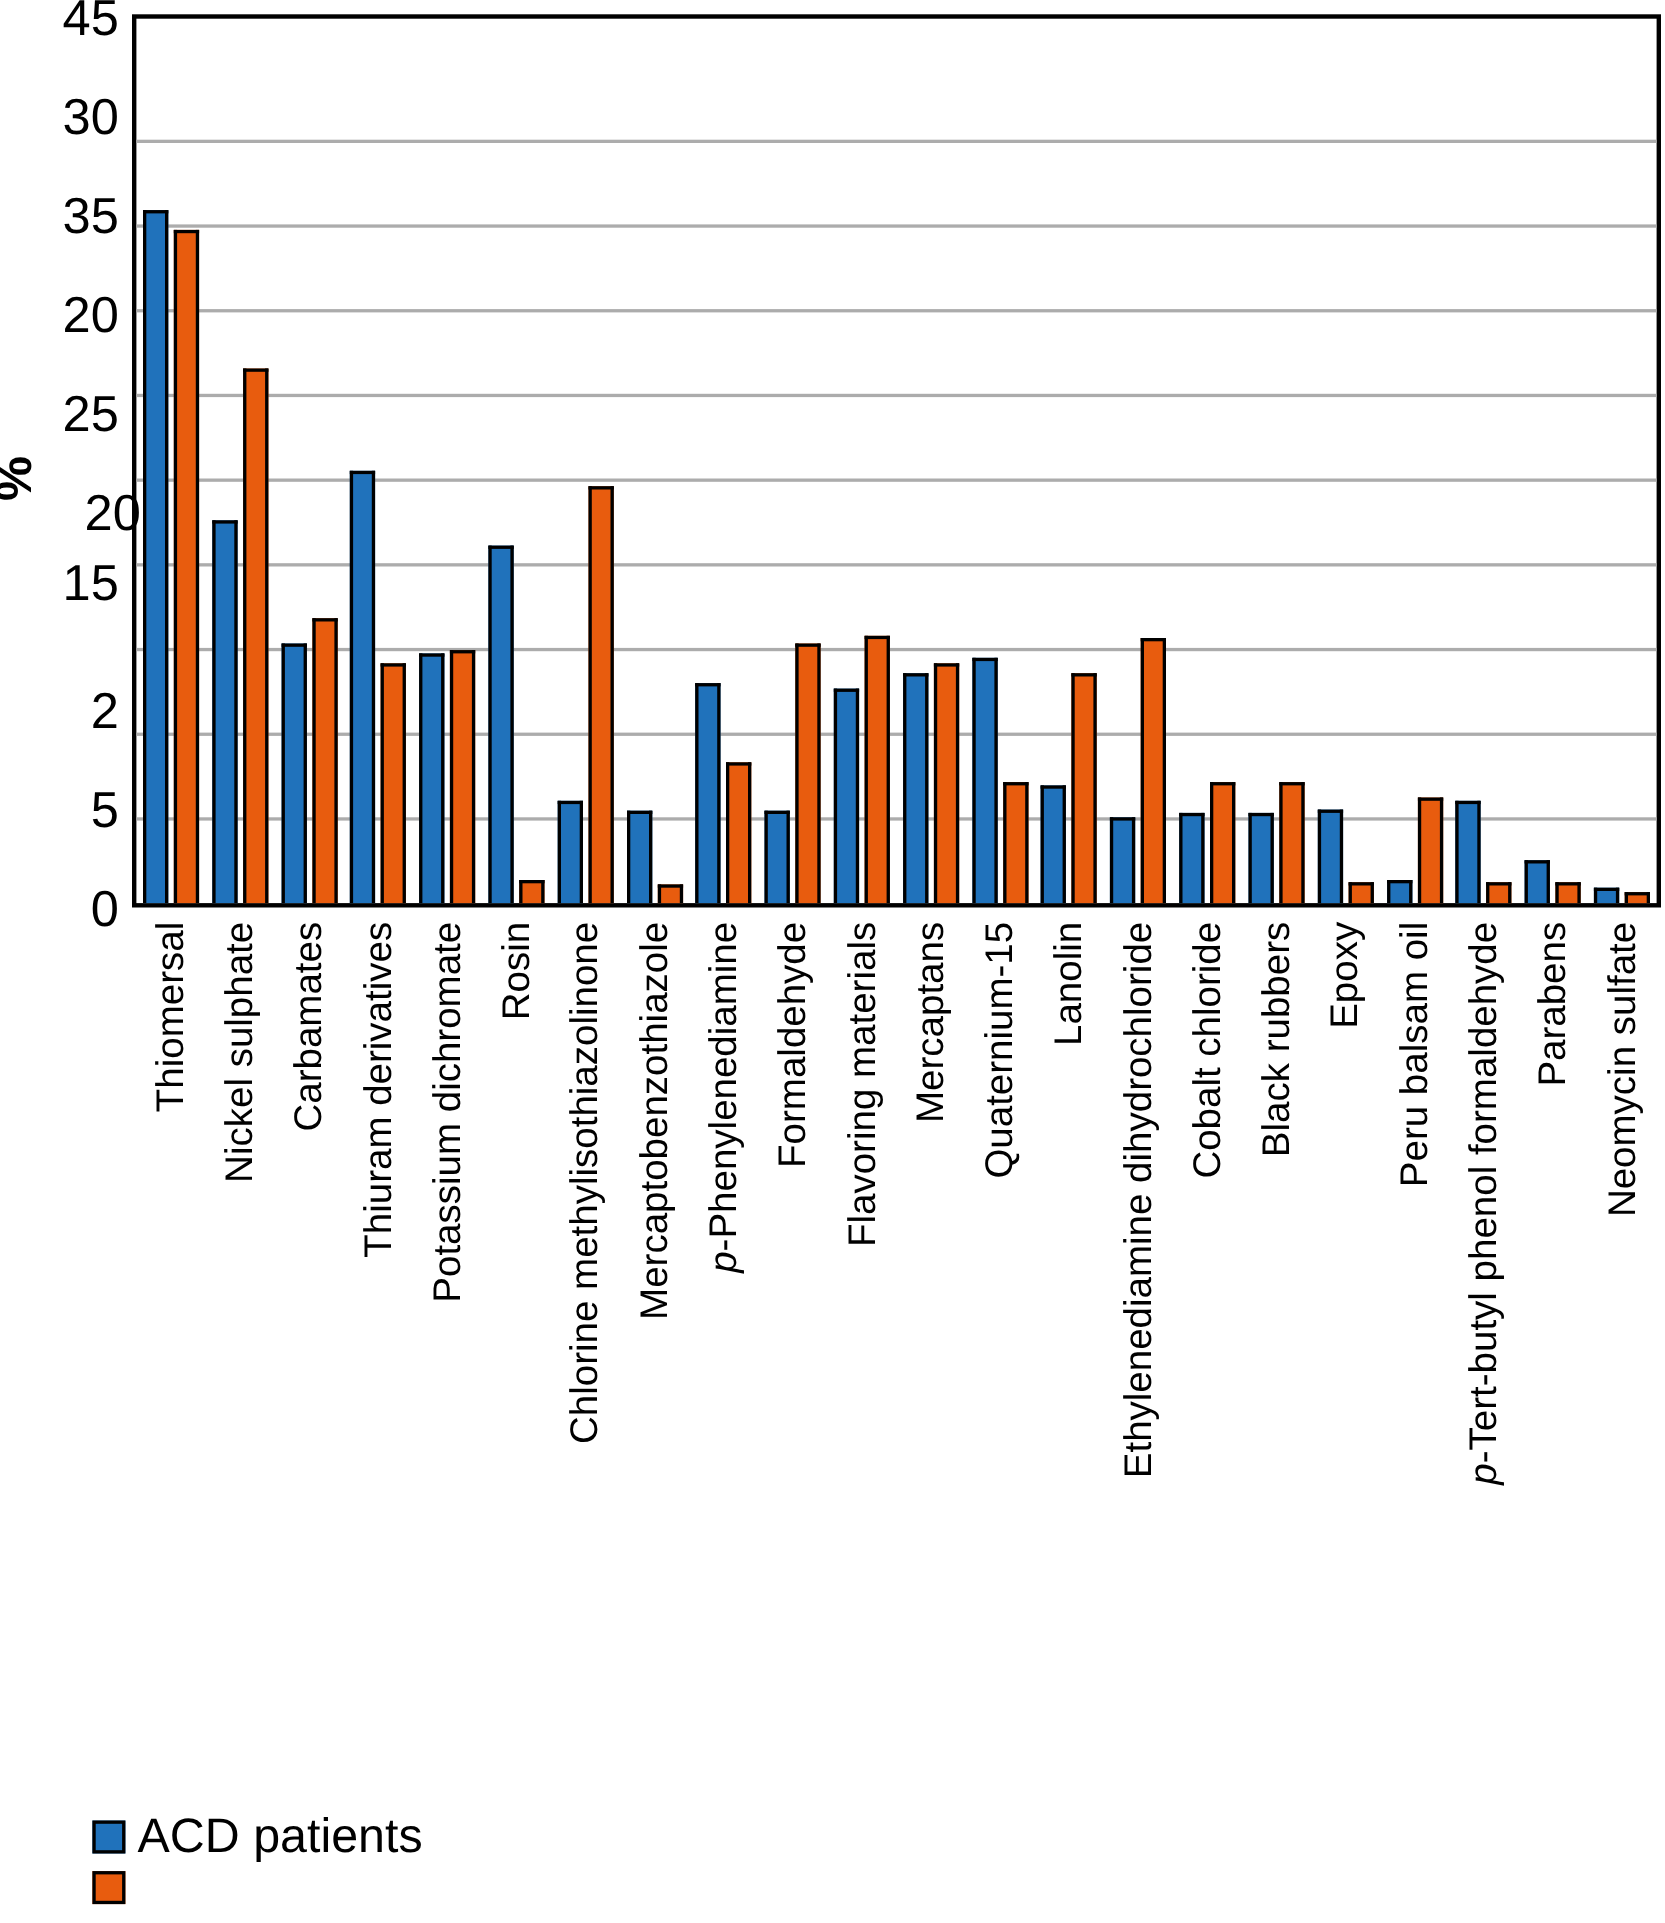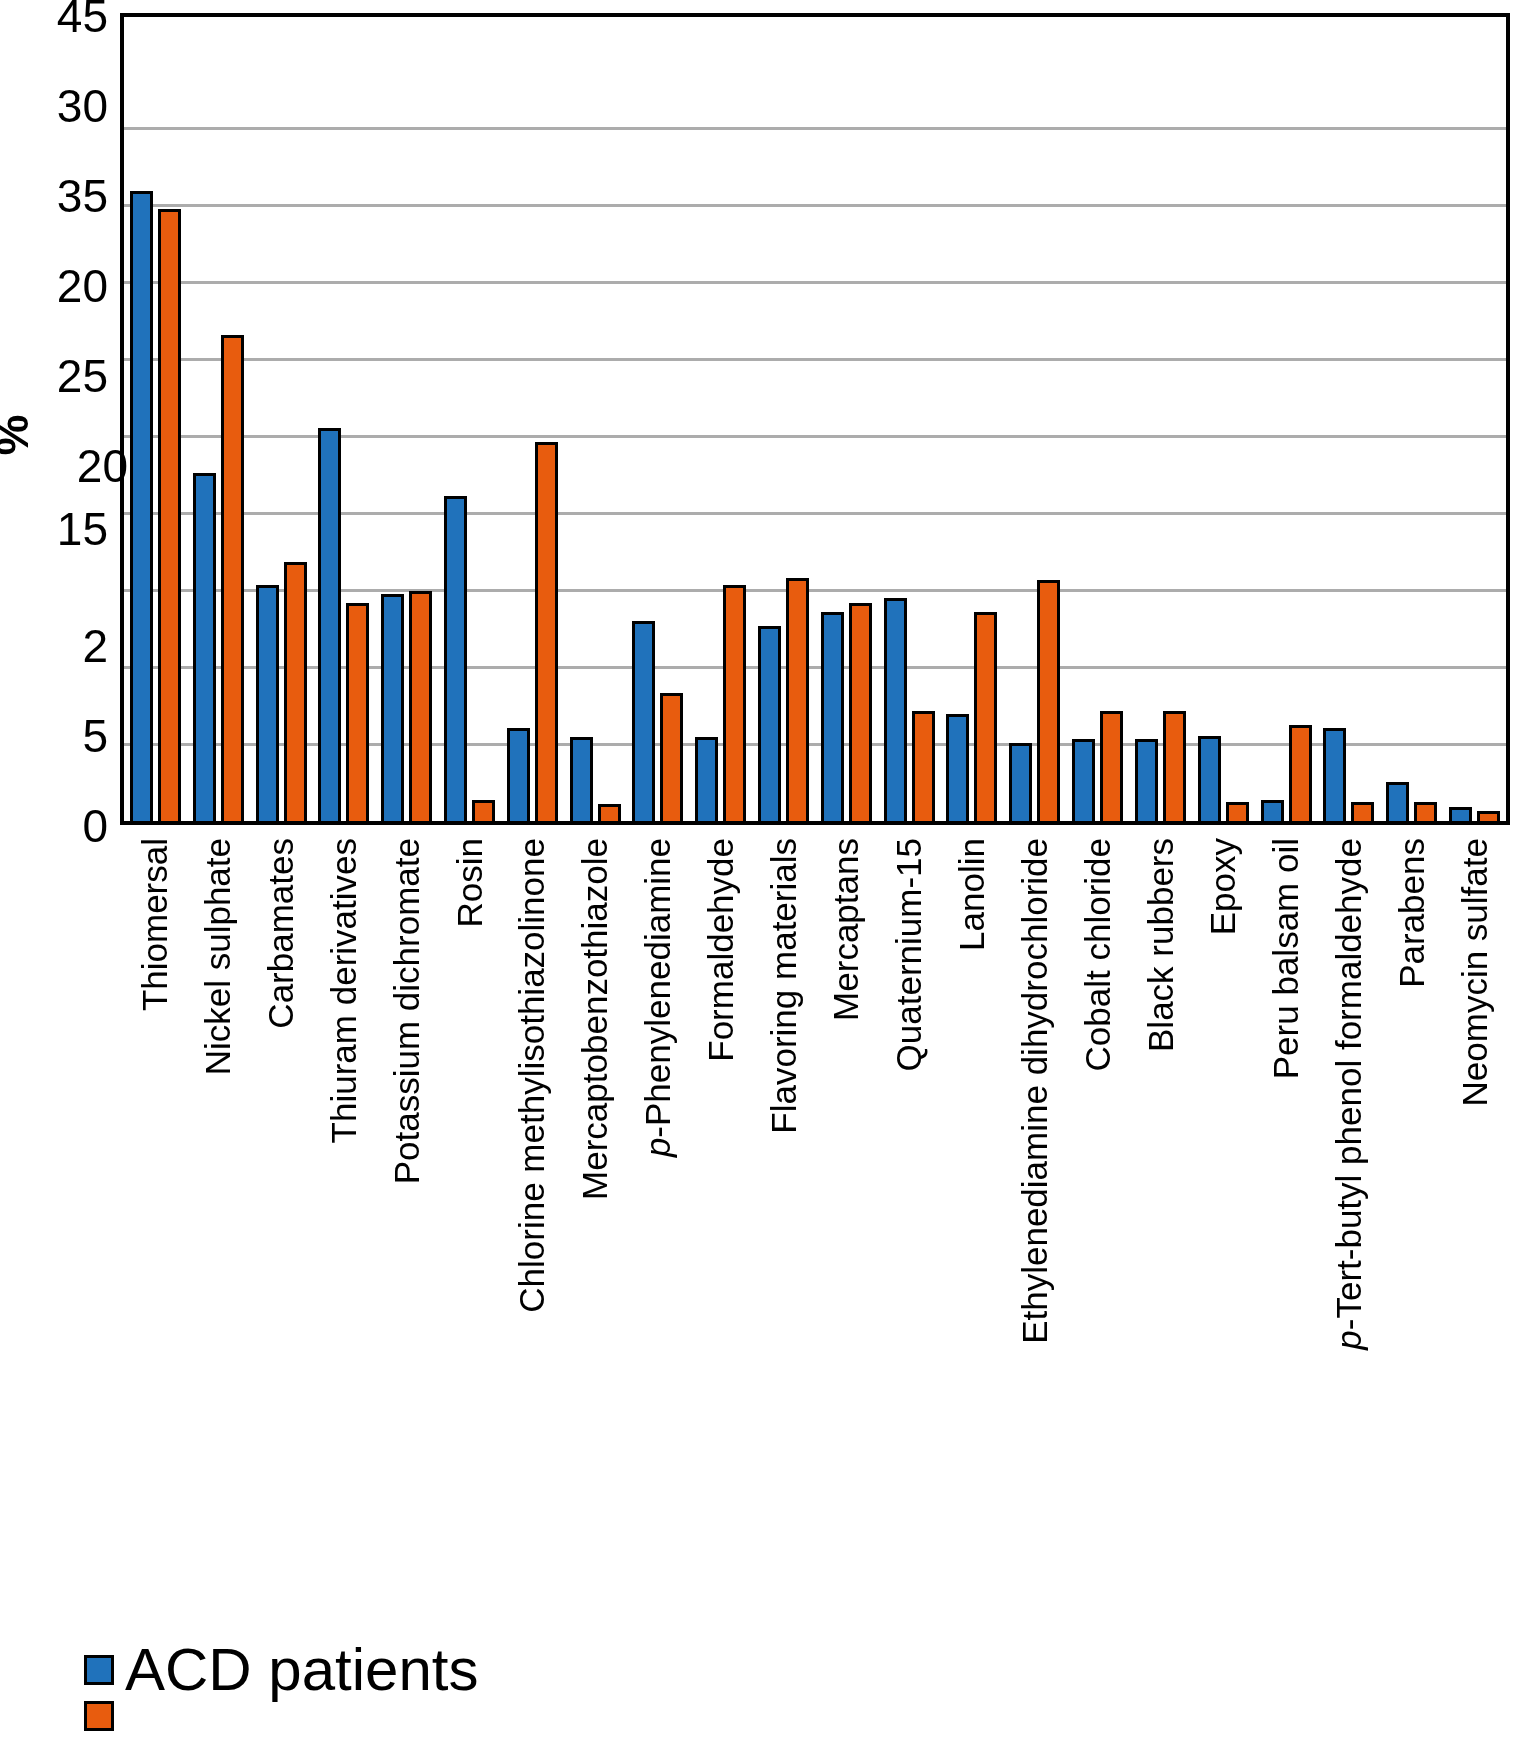--- a/index.html
+++ b/index.html
@@ -57,21 +57,21 @@
   .xlabel i{font-style:italic;}
   .legend{
     position:absolute;left:84px;top:1646px;
     display:flex;flex-direction:column;gap:7px;
   }
   .legend-row{display:flex;align-items:center;gap:11px;}
   .legend-marker{
     width:24px;height:24px;
     border:3px solid #000;
   }
-  .legend-label{font-size:60px;color:#000;line-height:48px;}
+  .legend-label{font-size:44px;color:#000;line-height:48px;}
 </style>
 </head>
 <body>
 
 <div class="figure">
   <div class="y-axis-title">%</div>
 
   <div class="plot">
     <div id="gridlines">
         <div class="gridline" style="bottom: 75px;"></div>

